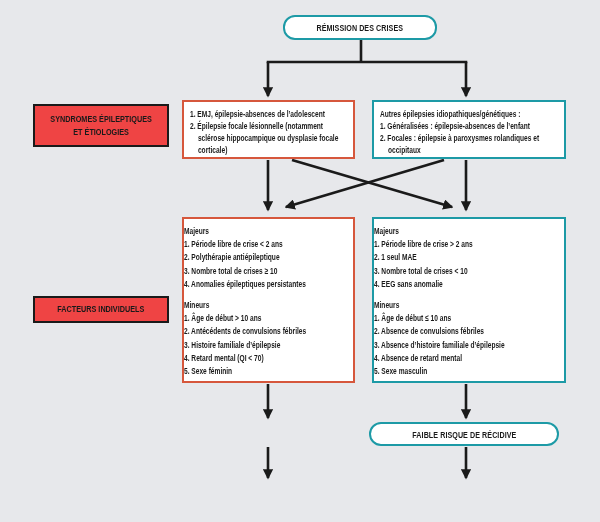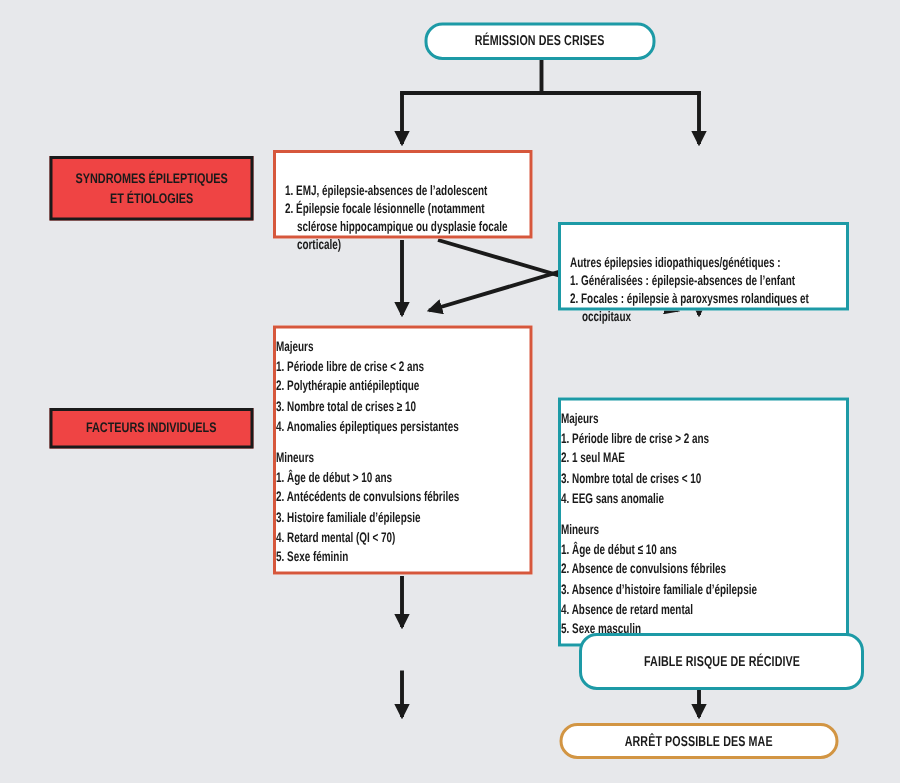--- a/index.html
+++ b/index.html
@@ -11,21 +11,21 @@
     position: relative;
     overflow: hidden;
   }
   .stage { position:absolute; left:0; top:0; width:600px; height:522px; }
   .arrows { position:absolute; left:0; top:0; width:600px; height:522px; pointer-events:none; }
   .arrows path, .arrows line { stroke: var(--ink,#1a1a1a); stroke-width:2.6; fill:none; }
   .arrows .ah { fill: var(--ink,#1a1a1a); stroke:none; }
 
   .box { position:absolute; background:#fff; border:2.5px solid var(--ink,#1a1a1a); }
   .box.red  { border-color: var(--red,#d6573c); }
-  .box.teal { border-color: var(--teal,#1d9aa6); margin-top: 48px; }
+  .box.teal { border-color: var(--teal,#1d9aa6); }
 
   .pill { position:absolute; background:#fff; border:2.5px solid var(--ink,#1a1a1a);
           border-radius:12px; display:flex; align-items:center; justify-content:center; }
   .pill.red  { border-color: var(--red,#d6573c); }
   .pill.teal { border-color: var(--teal,#1d9aa6); }
   .pill.gold { border-color: var(--gold,#d29543); }
   .pill span { display:inline-block; transform:scaleX(0.75); font-weight:bold;
                font-size:9.5px; white-space:nowrap; letter-spacing:0.1px; }
 
   .label-box { position:absolute; background:#ef4444; border:2.5px solid var(--ink,#1a1a1a);
@@ -33,21 +33,21 @@
   .label-box span { display:inline-block; transform:scaleX(0.78); font-weight:bold;
                     font-size:9.3px; line-height:12.5px; white-space:pre-line; }
 
   .content { transform:scaleX(0.72); transform-origin:0 0; width:138.9%;
              font-weight:bold; font-size:9.2px; }
   .lh12 { line-height:12px; }
   .lh13 { line-height:13.2px; }
   .item { padding-left:11px; text-indent:-11px; }
   .hdr  { }
   .gap  { margin-top:8px; }
-  .pad-syn { padding:19px 6px; }
+  .pad-syn { padding:6px 6px; }
   .pad-fac { padding:6px 0; }
 </style>
 </head>
 <body>
 
 <div class="stage">
 
   <svg class="arrows" viewBox="0 0 600 522" aria-hidden="true">
     <defs>
       <marker id="ah" viewBox="0 0 10 10" refX="8.5" refY="5" markerWidth="4" markerHeight="4" orient="auto-start-reverse">
@@ -69,21 +69,21 @@
   </svg>
 
   <div class="pill teal" style="left:283px;top:15px;width:154px;height:25px">
     <span>RÉMISSION DES CRISES</span>
   </div>
 
   <div class="label-box" style="left:33px;top:104px;width:136px;height:43px">
     <span>SYNDROMES ÉPILEPTIQUES
 ET ÉTIOLOGIES</span>
   </div>
-  <div class="label-box" style="left:33px;top:272px;width:136px;height:27px">
+  <div class="label-box" style="left:33px;top:296px;width:136px;height:27px">
     <span>FACTEURS INDIVIDUELS</span>
   </div>
 
   <div class="box red pad-syn" style="left:182px;top:100px;width:173px;height:59px">
     <div class="content lh12">
       <div class="item">1. EMJ, épilepsie-absences de l’adolescent</div>
       <div class="item">2. Épilepsie focale lésionnelle (notamment sclérose hippocampique ou dysplasie focale corticale)</div>
     </div>
   </div>
   <div class="box teal pad-syn" style="left:372px;top:100px;width:194px;height:59px">
@@ -118,21 +118,18 @@
       <div class="item">4. EEG sans anomalie</div>
       <div class="hdr gap">Mineurs</div>
       <div class="item">1. Âge de début ≤ 10 ans</div>
       <div class="item">2. Absence de convulsions fébriles</div>
       <div class="item">3. Absence d’histoire familiale d’épilepsie</div>
       <div class="item">4. Absence de retard mental</div>
       <div class="item">5. Sexe masculin</div>
     </div>
   </div>
 
-  <div class="pill teal" style="left:386px;top:422px;width:190px;height:38px">
+  <div class="pill teal" style="left:369px;top:422px;width:190px;height:24px">
     <span>FAIBLE RISQUE DE RÉCIDIVE</span>
   </div>
 
-  <div class="pill gold" style="left:373px;top:482px;width:186px;height:24px">
-    <span>ARRÊT POSSIBLE DES MAE</span>
-  </div>
 
 </div>
 
 </body></html>

